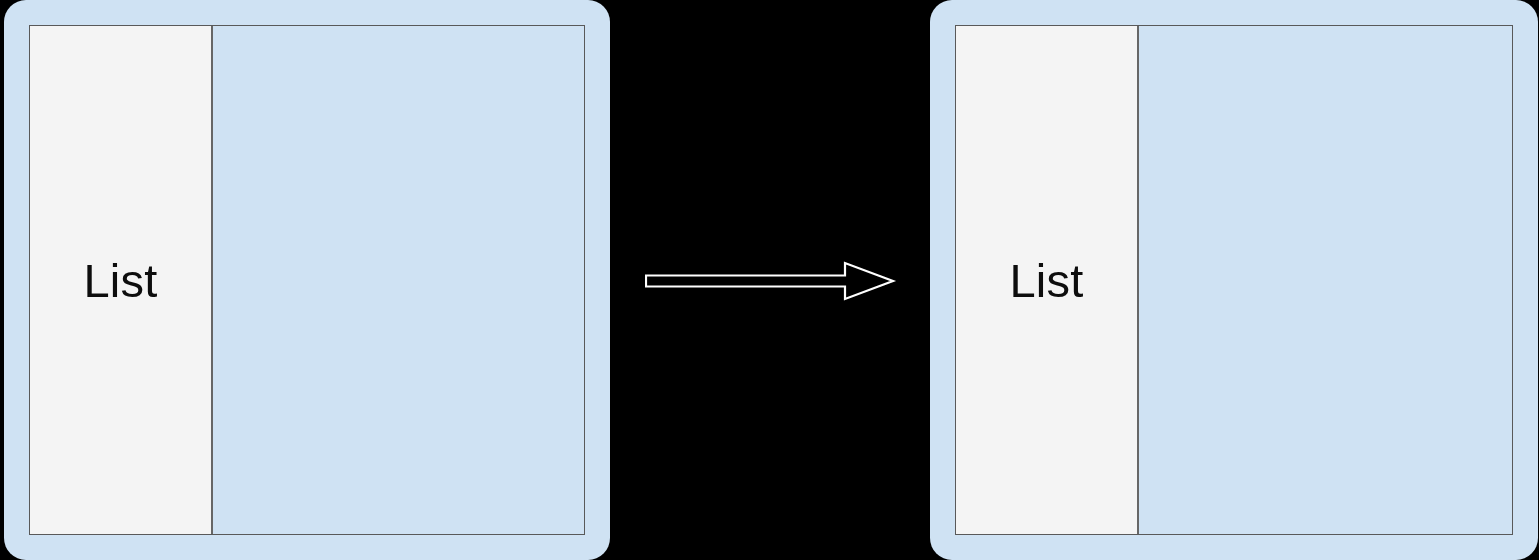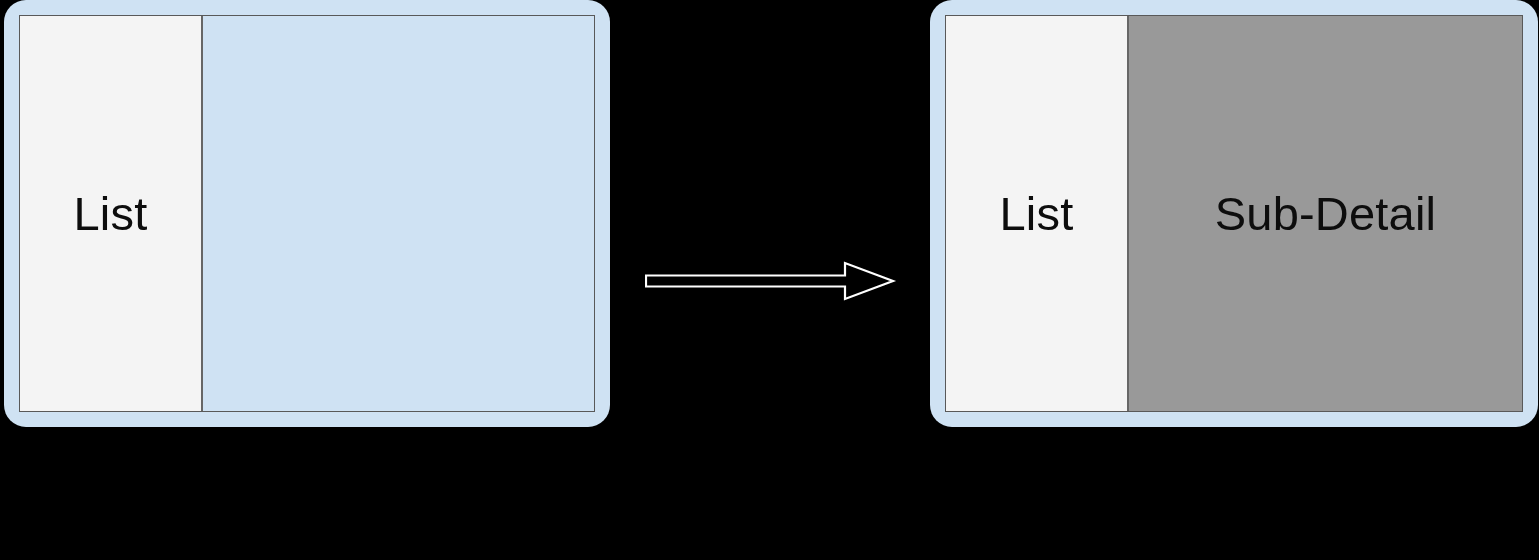--- a/index.html
+++ b/index.html
@@ -14,25 +14,25 @@
     height: 560px;
     background: #000000;
     overflow: hidden;
     font-family: "Liberation Sans", sans-serif;
   }
 
   
   .device {
     position: absolute;
     top: 0;
-    height: 427px;
+    height: 560px;
     box-sizing: border-box;
     background: #cfe2f3;            
     border-radius: 22px;
-    padding: 15px;                  
+    padding: 25px;                  
   }
   .device-left  { left: 4px;   width: 606px; }
   .device-right { left: 930px; width: 608px; }
 
   
   .screen {
     position: relative;
     width: 100%;
     height: 100%;
     box-sizing: border-box;
@@ -106,19 +106,16 @@
                L 1 33.5
                Z" fill="#000000" stroke="#ffffff" stroke-width="2.2" stroke-linejoin="miter" vector-effect="non-scaling-stroke"></path>
     </svg>
   </div>
 
   <div class="device device-right">
     <div class="screen">
       <div class="pane pane-list">
         <span class="pane-label">List</span>
       </div>
-      <div class="pane pane-subdetail">
-        <span class="pane-label">Sub-Detail</span>
-      </div>
     </div>
   </div>
 
 </div>
 
 </body></html>

